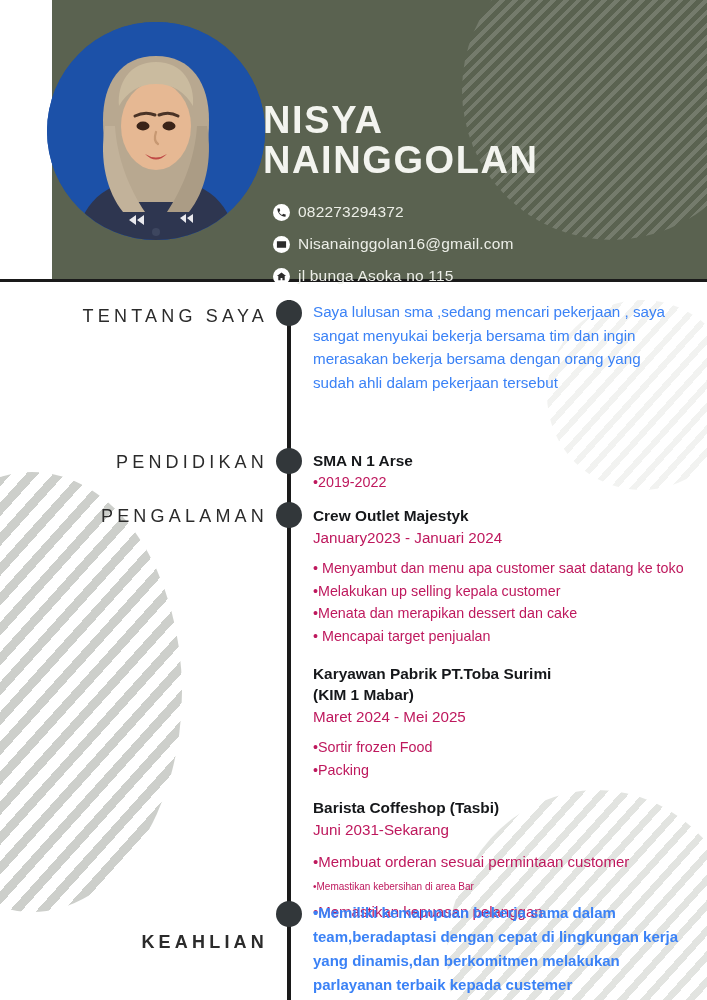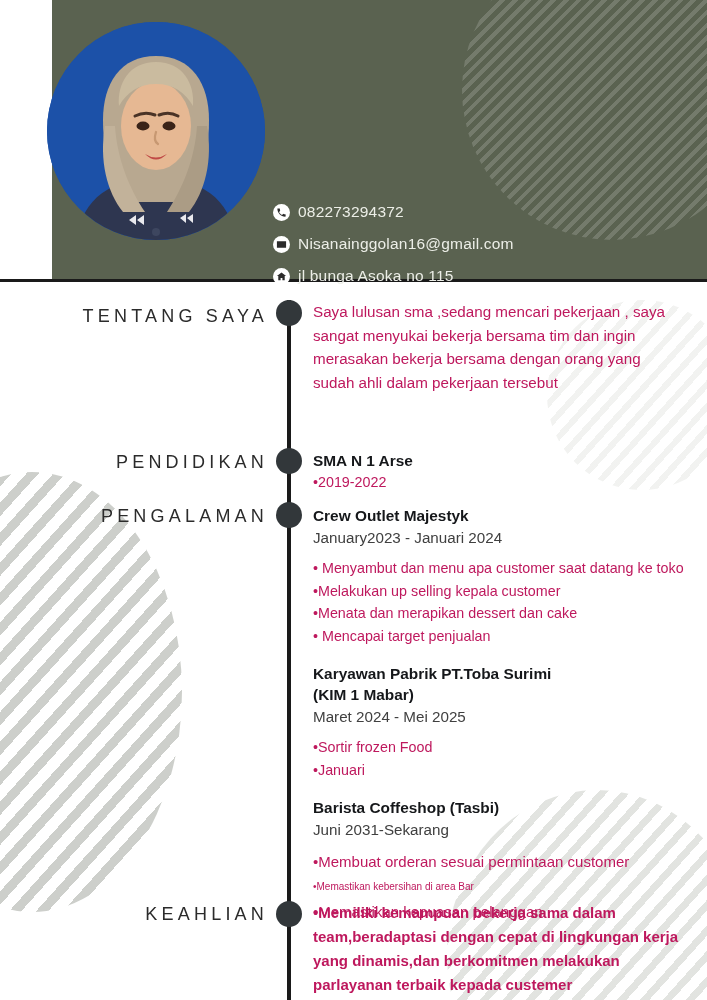--- a/index.html
+++ b/index.html
@@ -196,32 +196,32 @@
     white-space: nowrap;
   }
 
   .sec-body {
     position: absolute;
     left: 313px;
     width: 372px;
   }
 
   .para {
-    color: #be185d;
+    color: #3b82f6;
     font-size: 15.2px;
     line-height: 23.5px;
   }
   .entry-title {
     color: #15171a;
     font-size: 15.4px;
     font-weight: bold;
     line-height: 21px;
   }
   .entry-date {
-    color: #404040;
+    color: #be185d;
     font-size: 15.2px;
     line-height: 23px;
   }
   .bullet {
     color: #be185d;
     font-size: 14.3px;
     line-height: 22.5px;
   }
   .gap-sm { height: 8px; }
   .gap-md { height: 16px; }
@@ -264,20 +264,24 @@
       <path d="M109 110 q-3 9 2 12" stroke="#c79872" stroke-width="2.3" fill="none" stroke-linecap="round"></path>
 
       <path d="M98 132 q11 7 22 0 q-11 11 -22 0 Z" fill="#c04a46"></path>
 
       <path d="M82 198 l7 -5 l0 10 Z M90 198 l7 -5 l0 10 Z" fill="#e9e9ee"></path>
       <path d="M133 196 l6 -4 l0 9 Z M140 196 l6 -4 l0 9 Z" fill="#e9e9ee"></path>
       <circle cx="109" cy="210" r="4" fill="#3d465f"></circle>
     </svg>
   </div>
 
+  <div class="name-block">
+    <div class="name-line">NISYA</div>
+    <div class="name-line">NAINGGOLAN</div>
+  </div>
 
   <div class="contacts">
     <div class="contact-row">
       <span class="contact-badge">
         <svg width="11" height="11" viewBox="0 0 24 24">
             <path fill="#2b2b2b" d="M6.6 10.8c1.4 2.8 3.8 5.2 6.6 6.6l2.2-2.2c.3-.3.7-.4 1-.2 1.2.4 2.4.6 3.6.6.6 0 1 .4 1 1V20c0 .6-.4 1-1 1C10.6 21 3 13.4 3 4c0-.6.4-1 1-1h3.4c.6 0 1 .4 1 1 0 1.3.2 2.5.6 3.6.1.4 0 .8-.2 1.1l-2.2 2.1z"></path>
           </svg>
       </span>
       <span class="contact-text">082273294372</span>
     </div>
@@ -332,34 +336,34 @@
       </div>
 
       <div class="gap-md"></div>
 
       <div>
         <div class="entry-title">Karyawan Pabrik PT.Toba Surimi</div>
         <div class="entry-title">(KIM 1 Mabar)</div>
         <div class="entry-date">Maret 2024 - Mei 2025</div>
         <div class="gap-sm"></div>
         <div class="bullet">•Sortir frozen Food</div>
-        <div class="bullet">•Januari</div>
+        <div class="bullet">•Packing</div>
       </div>
 
       <div class="gap-md"></div>
 
       <div>
         <div class="entry-title">Barista Coffeshop (Tasbi)</div>
         <div class="entry-date">Juni 2031-Sekarang</div>
         <div class="gap-sm"></div>
         <div class="bullet" style="font-size:15px;line-height:25px;">•Membuat orderan sesuai permintaan customer</div>
         <div class="bullet" style="font-size:10px;line-height:25px;">•Memastikan kebersihan di area Bar</div>
         <div class="bullet" style="font-size:15px;line-height:25px;">•Memastikan kepuasan pelanggan</div>
       </div>
     </div>
 
-    <div class="sec-label-box" style="top:904px;">KEAHLIAN</div>
+    <div class="sec-label-box" style="top:932px;font-weight:bold;">KEAHLIAN</div>
     <div class="sec-body" style="top:901px;font-weight:bold;">
       <div class="para" style="font-size:15px;line-height:24px;">•Memiliki kemampuan bekerja sama dalam team,beradaptasi dengan cepat di lingkungan kerja yang dinamis,dan berkomitmen melakukan parlayanan terbaik kepada custemer</div>
     </div>
 
   </div>
 </div>
 
 </body></html>

